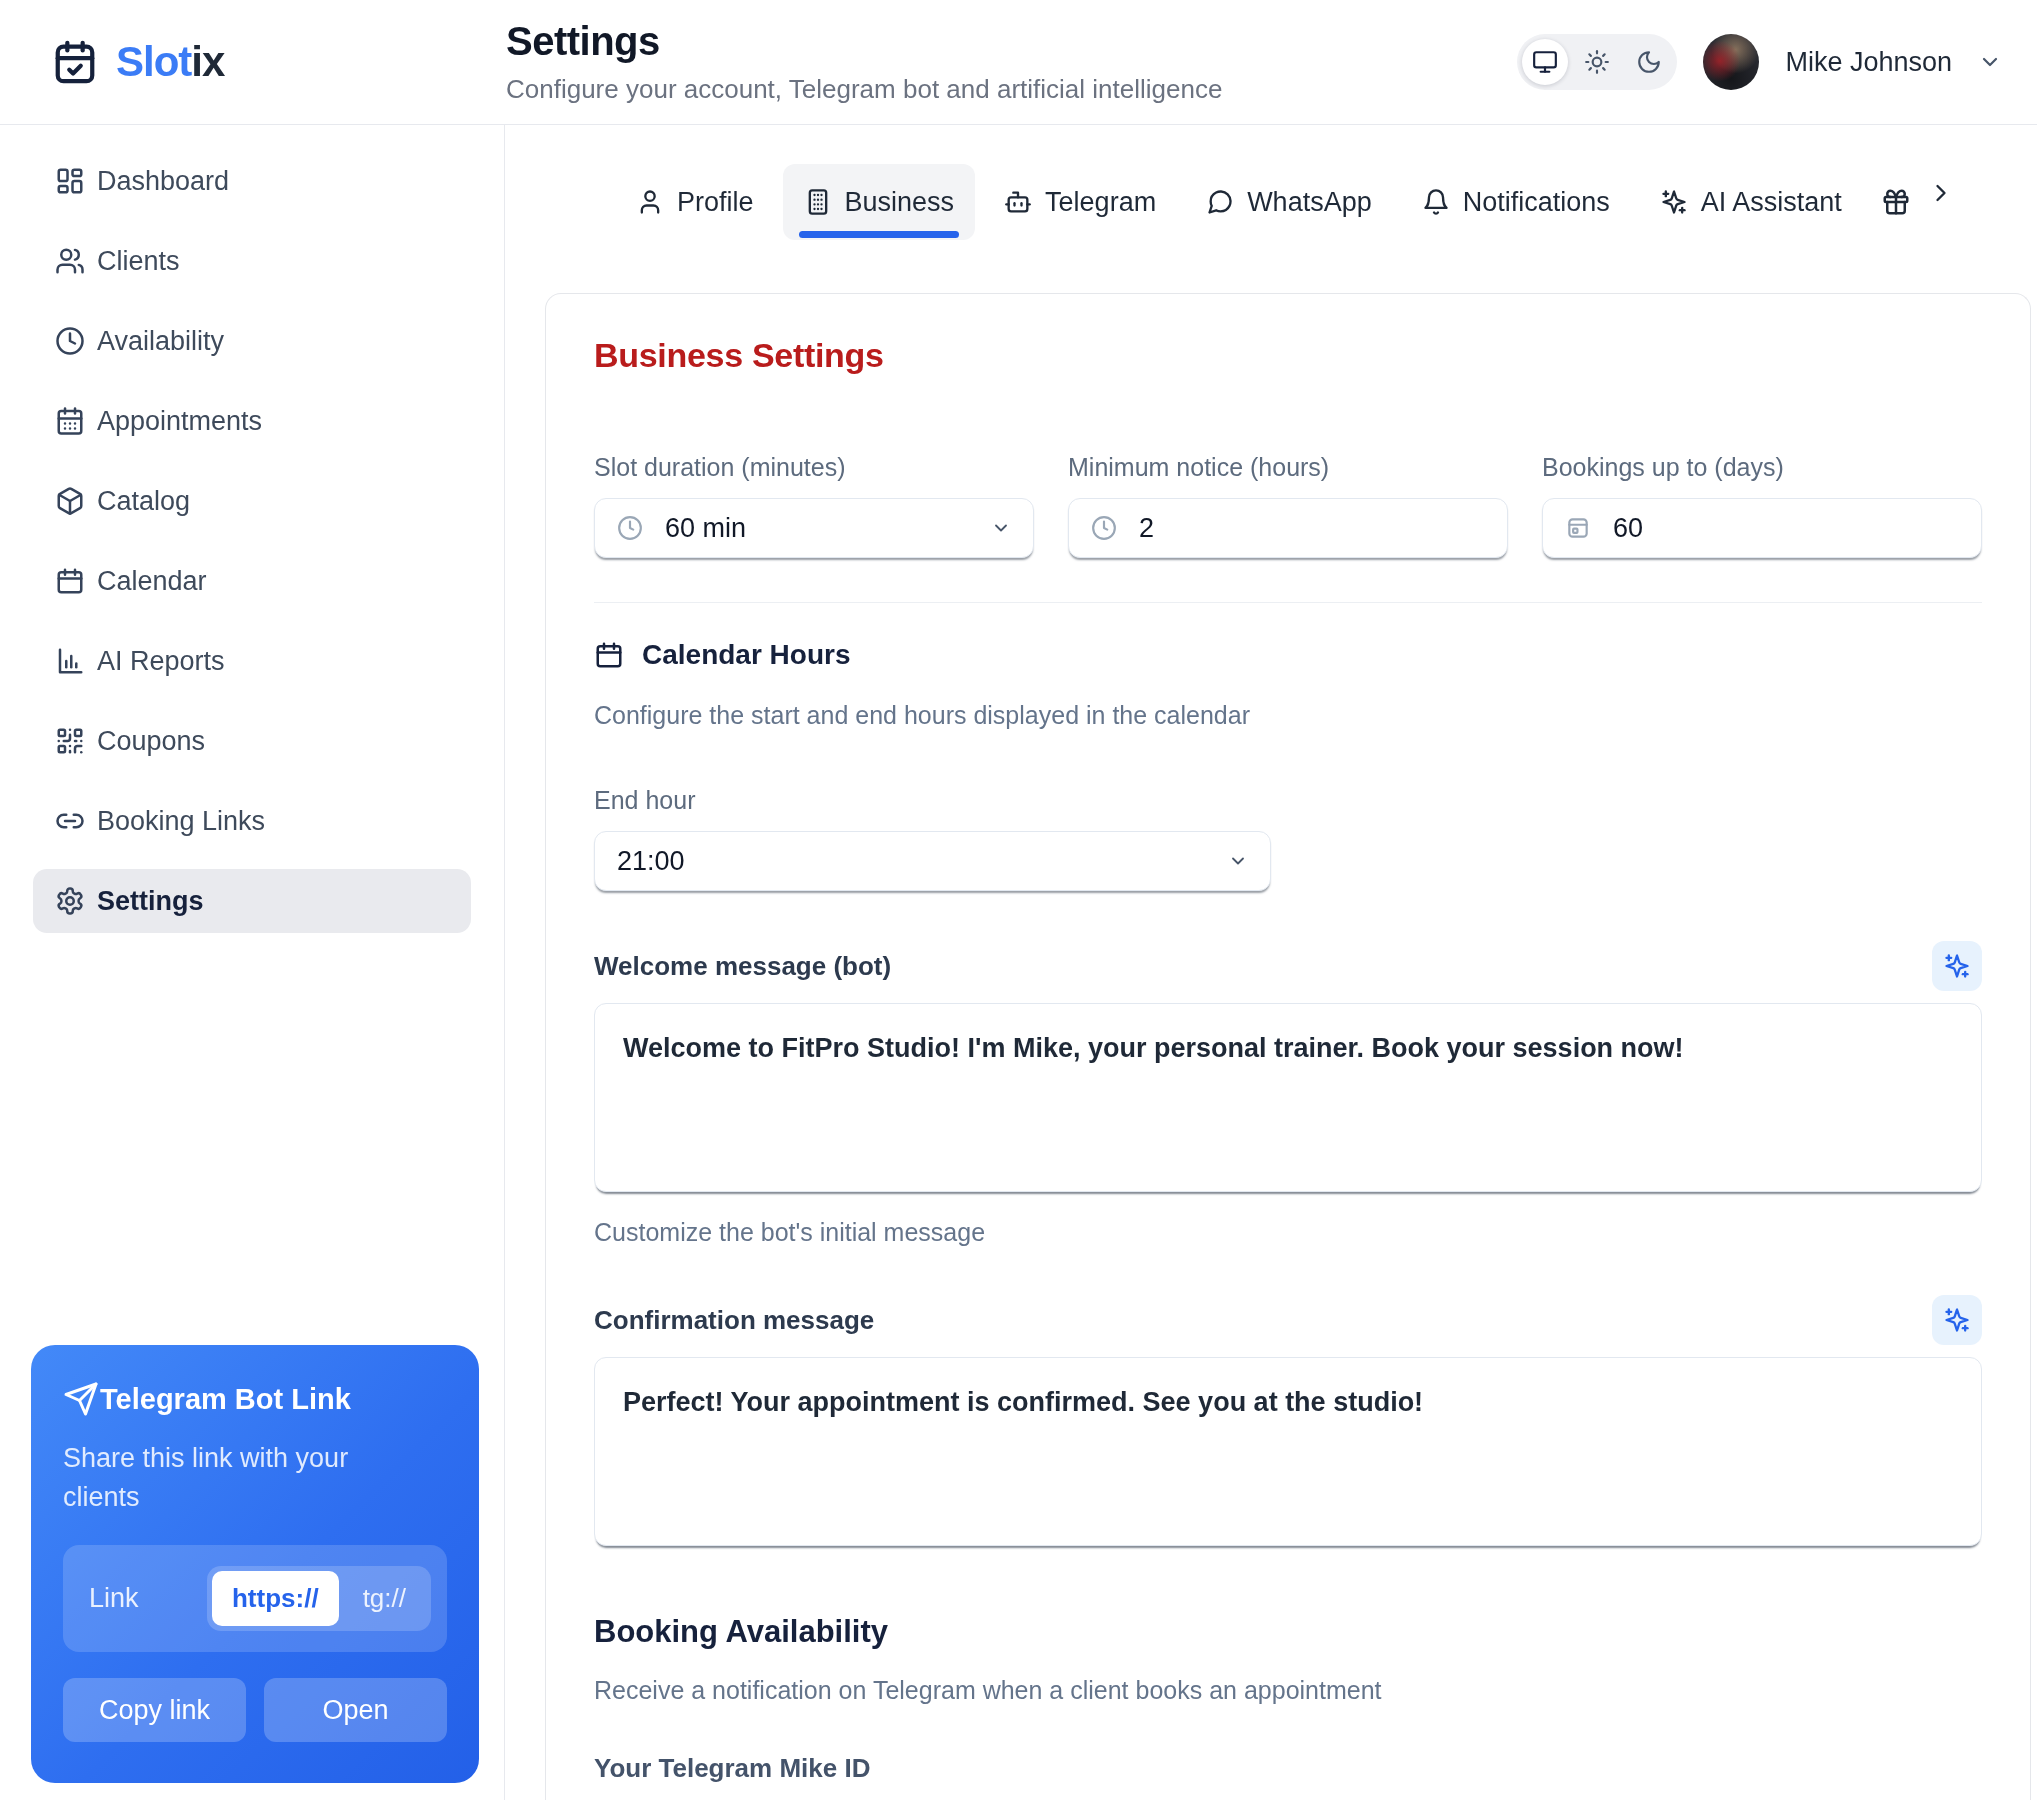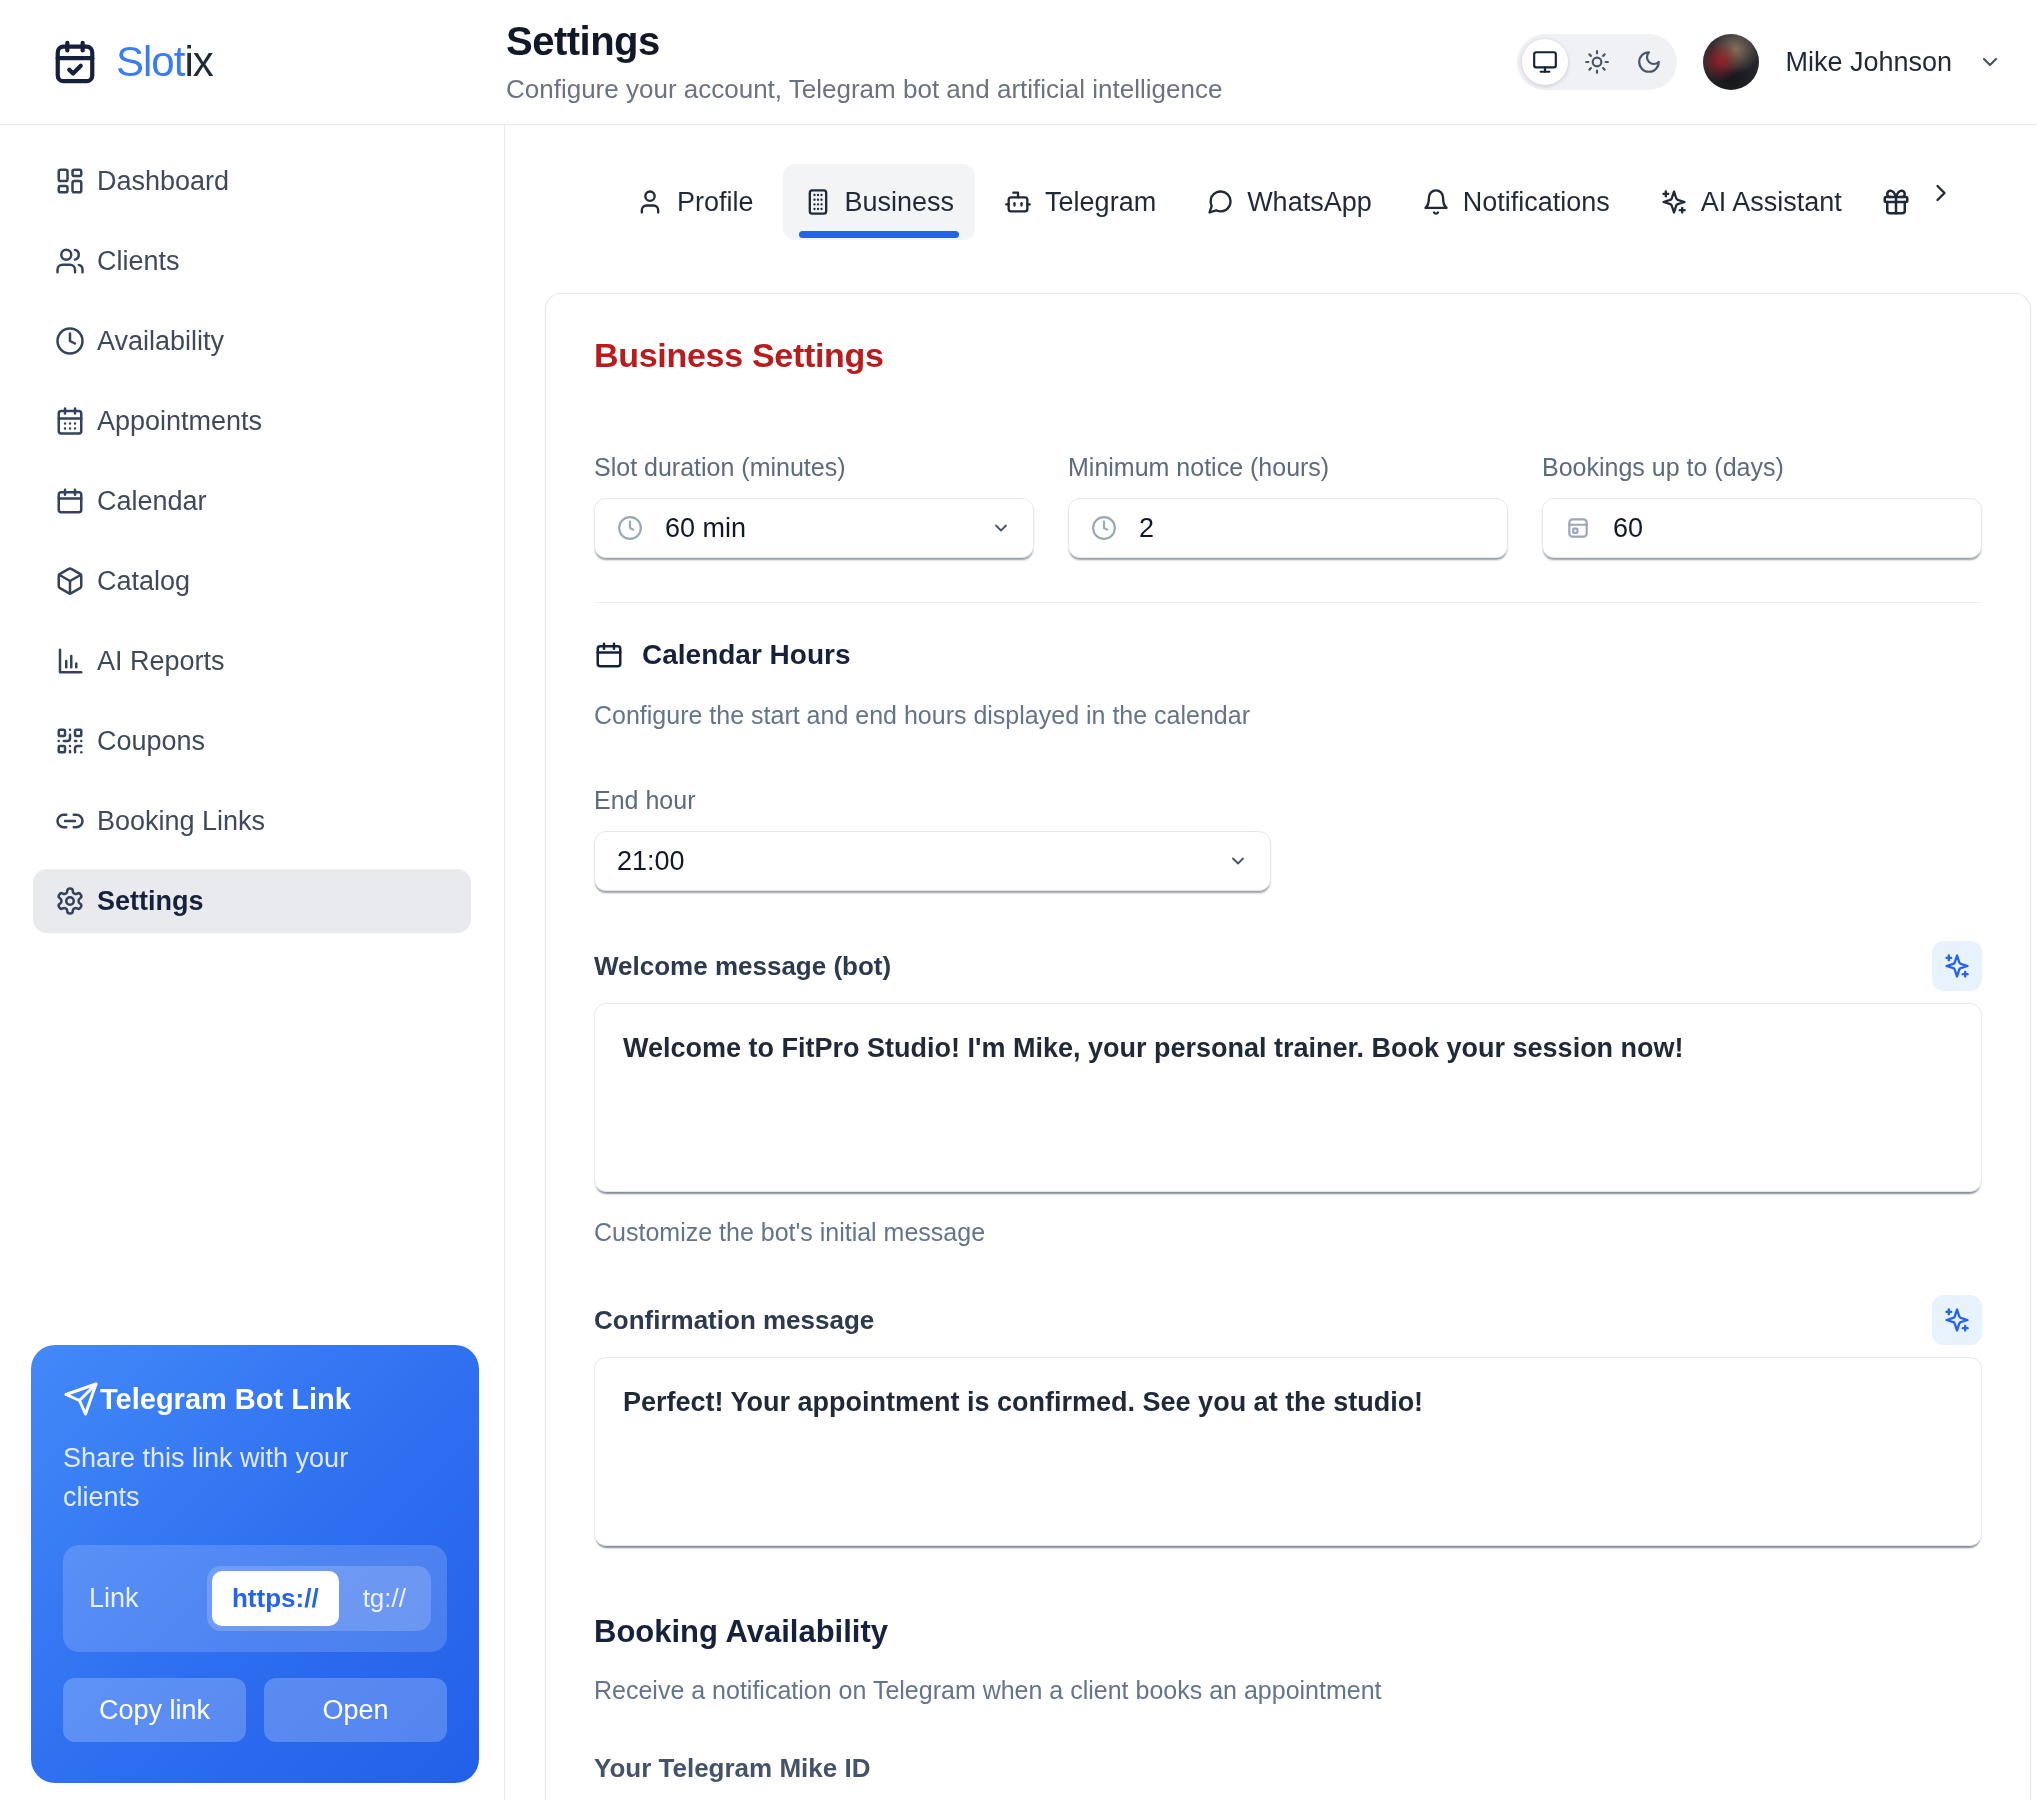--- a/index.html
+++ b/index.html
@@ -5,21 +5,21 @@
   * { margin:0; padding:0; box-sizing:border-box; }
   html,body { width:2038px; height:1801px; background:#ffffff;
     font-family:"Liberation Sans", sans-serif; color:#16213c; }
   svg { display:block; }
   .app { width:2038px; height:1801px; display:flex; flex-direction:column; overflow:hidden; background:#fff; }
 
   
   header { height:125px; flex:0 0 125px; display:flex; align-items:center; padding:0 36px 0 52px; border-bottom:1px solid #e7e9ee; background:#fff; }
   .logo { display:flex; align-items:center; gap:18px; width:454px; }
   .logo-icon { color:#15213b; }
-  .logo-text { font-size:42px; font-weight:400; letter-spacing:-1px; }
+  .logo-text { font-size:42px; font-weight:700; letter-spacing:-1px; }
   .logo-text .blue { color:#3b7cf6; }
   .logo-text .dark { color:#1f2937; }
   .head-title h1 { font-size:40px; font-weight:700; color:#111827; letter-spacing:-0.5px; }
   .head-title p { font-size:26px; color:#6b7280; margin-top:10px; }
   .head-right { margin-left:auto; display:flex; align-items:center; gap:26px; }
   .theme-pill { display:flex; align-items:center; gap:6px; background:#f0f1f4; border-radius:994px; padding:5px; }
   .theme-btn { width:46px; height:46px; border:none; background:transparent; border-radius:994px; display:flex; align-items:center; justify-content:center; color:#475569; cursor:pointer; }
   .theme-btn.active { background:#ffffff; box-shadow:0 1px 4px rgba(15,23,42,.18); color:#16213c; }
   .avatar { width:56px; height:56px; border-radius:50%;
     background: radial-gradient(circle at 30% 48%, rgba(165,32,40,.85), rgba(165,32,40,0) 42%),
@@ -194,37 +194,37 @@
                 <line x1="8" y1="2" x2="8" y2="6"></line>
                 <line x1="3" y1="10" x2="21" y2="10"></line>
                 <path d="M8 14h.01M12 14h.01M16 14h.01M8 18h.01M12 18h.01M16 18h.01"></path>
               </svg>
             </span>
           <span class="lbl">Appointments</span>
         </div>
         <div class="nav-item">
           <span class="nav-icon">
               <svg width="30" height="30" viewBox="0 0 24 24" fill="none" stroke="currentColor" stroke-width="2" stroke-linecap="round" stroke-linejoin="round">
+                <path d="M21 8a2 2 0 0 0-1-1.73l-7-4a2 2 0 0 0-2 0l-7 4A2 2 0 0 0 3 8v8a2 2 0 0 0 1 1.73l7 4a2 2 0 0 0 2 0l7-4A2 2 0 0 0 21 16Z"></path>
+                <path d="m3.3 7 8.7 5 8.7-5"></path>
+                <path d="M12 22V12"></path>
+              </svg>
+            </span>
+          <span class="lbl">Catalog</span>
+        </div>
+        <div class="nav-item">
+          <span class="nav-icon">
+              <svg width="30" height="30" viewBox="0 0 24 24" fill="none" stroke="currentColor" stroke-width="2" stroke-linecap="round" stroke-linejoin="round">
                 <rect x="3" y="5" width="18" height="16" rx="2"></rect>
                 <line x1="16" y1="3" x2="16" y2="7"></line>
                 <line x1="8" y1="3" x2="8" y2="7"></line>
                 <line x1="3" y1="10" x2="21" y2="10"></line>
               </svg>
             </span>
           <span class="lbl">Calendar</span>
-        </div>
-        <div class="nav-item">
-          <span class="nav-icon">
-              <svg width="30" height="30" viewBox="0 0 24 24" fill="none" stroke="currentColor" stroke-width="2" stroke-linecap="round" stroke-linejoin="round">
-                <path d="M21 8a2 2 0 0 0-1-1.73l-7-4a2 2 0 0 0-2 0l-7 4A2 2 0 0 0 3 8v8a2 2 0 0 0 1 1.73l7 4a2 2 0 0 0 2 0l7-4A2 2 0 0 0 21 16Z"></path>
-                <path d="m3.3 7 8.7 5 8.7-5"></path>
-                <path d="M12 22V12"></path>
-              </svg>
-            </span>
-          <span class="lbl">Catalog</span>
         </div>
         <div class="nav-item">
           <span class="nav-icon">
               <svg width="30" height="30" viewBox="0 0 24 24" fill="none" stroke="currentColor" stroke-width="2" stroke-linecap="round" stroke-linejoin="round">
                 <path d="M4 3v18h17"></path>
                 <path d="M9 17v-5"></path>
                 <path d="M13 17V8"></path>
                 <path d="M17 17v-3"></path>
               </svg>
             </span>

